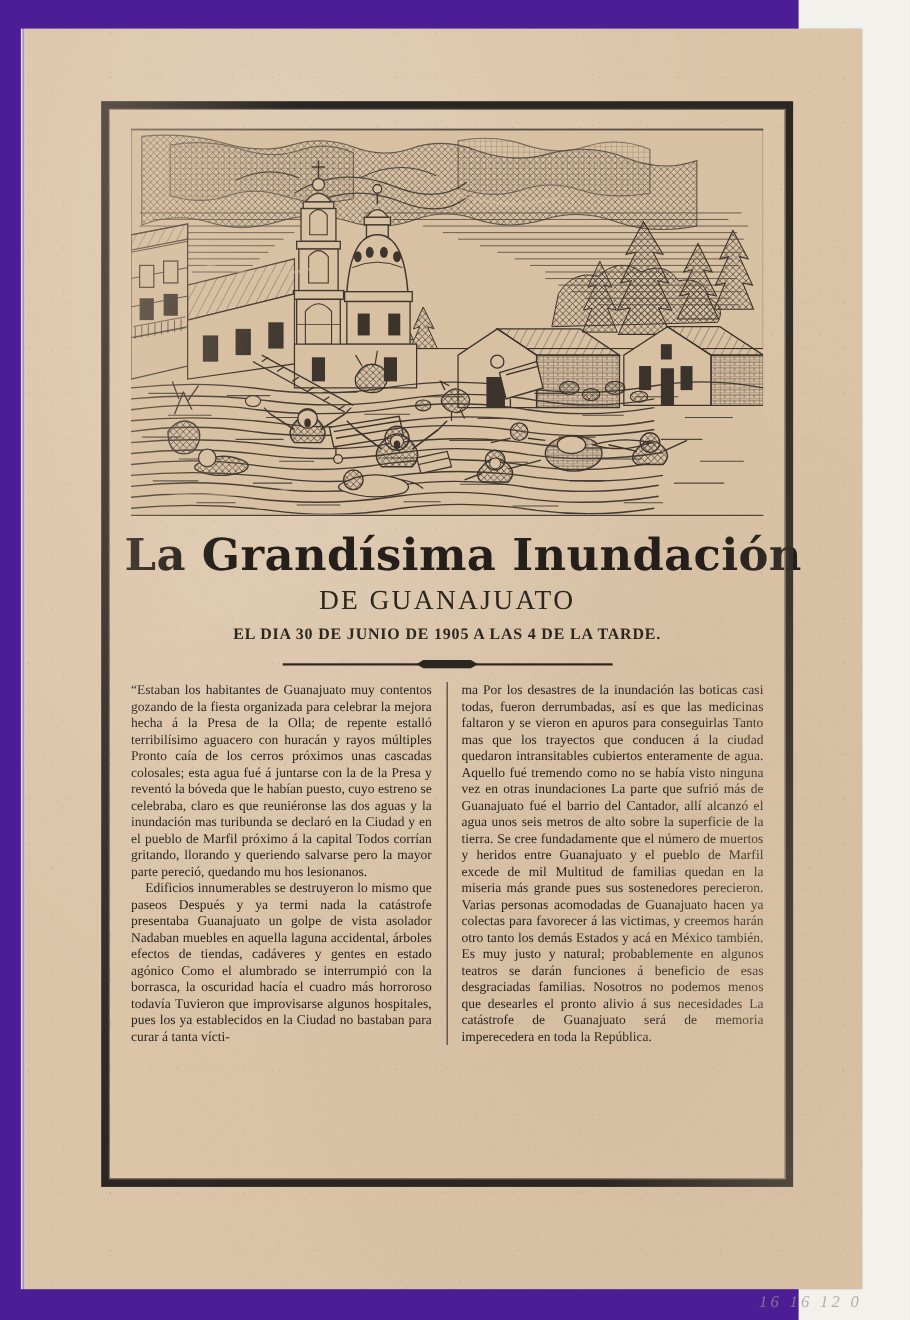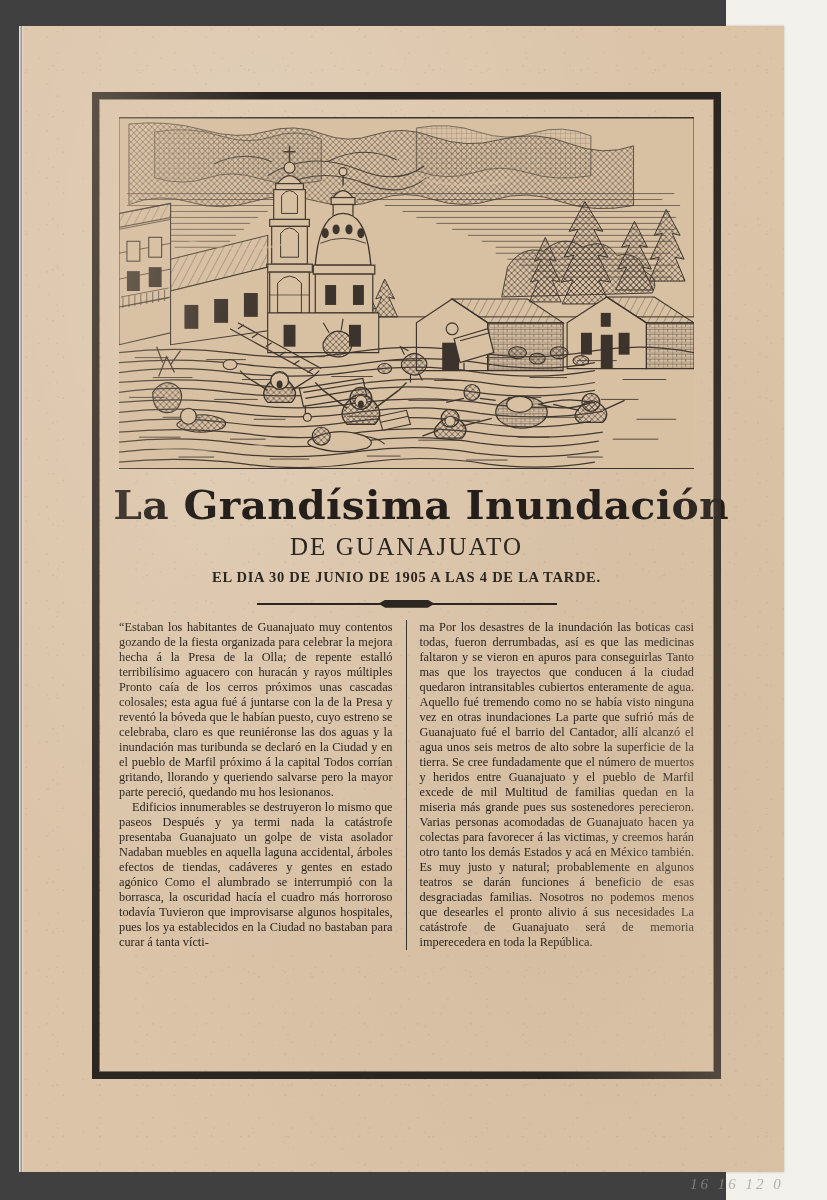--- a/index.html
+++ b/index.html
@@ -12,21 +12,21 @@
     height: 1200px;
     overflow: hidden;
     font-family: "Liberation Serif", serif;
   }
 
   
   #scan {
     position: relative;
     width: 726px;
     height: 1200px;
-    background: #404040;
+    background: #4c1d95;
   }
 
   
   #sheet {
     position: absolute;
     left: 22px;
     top: 26px;
     width: 762px;
     height: 1146px;
     background:

